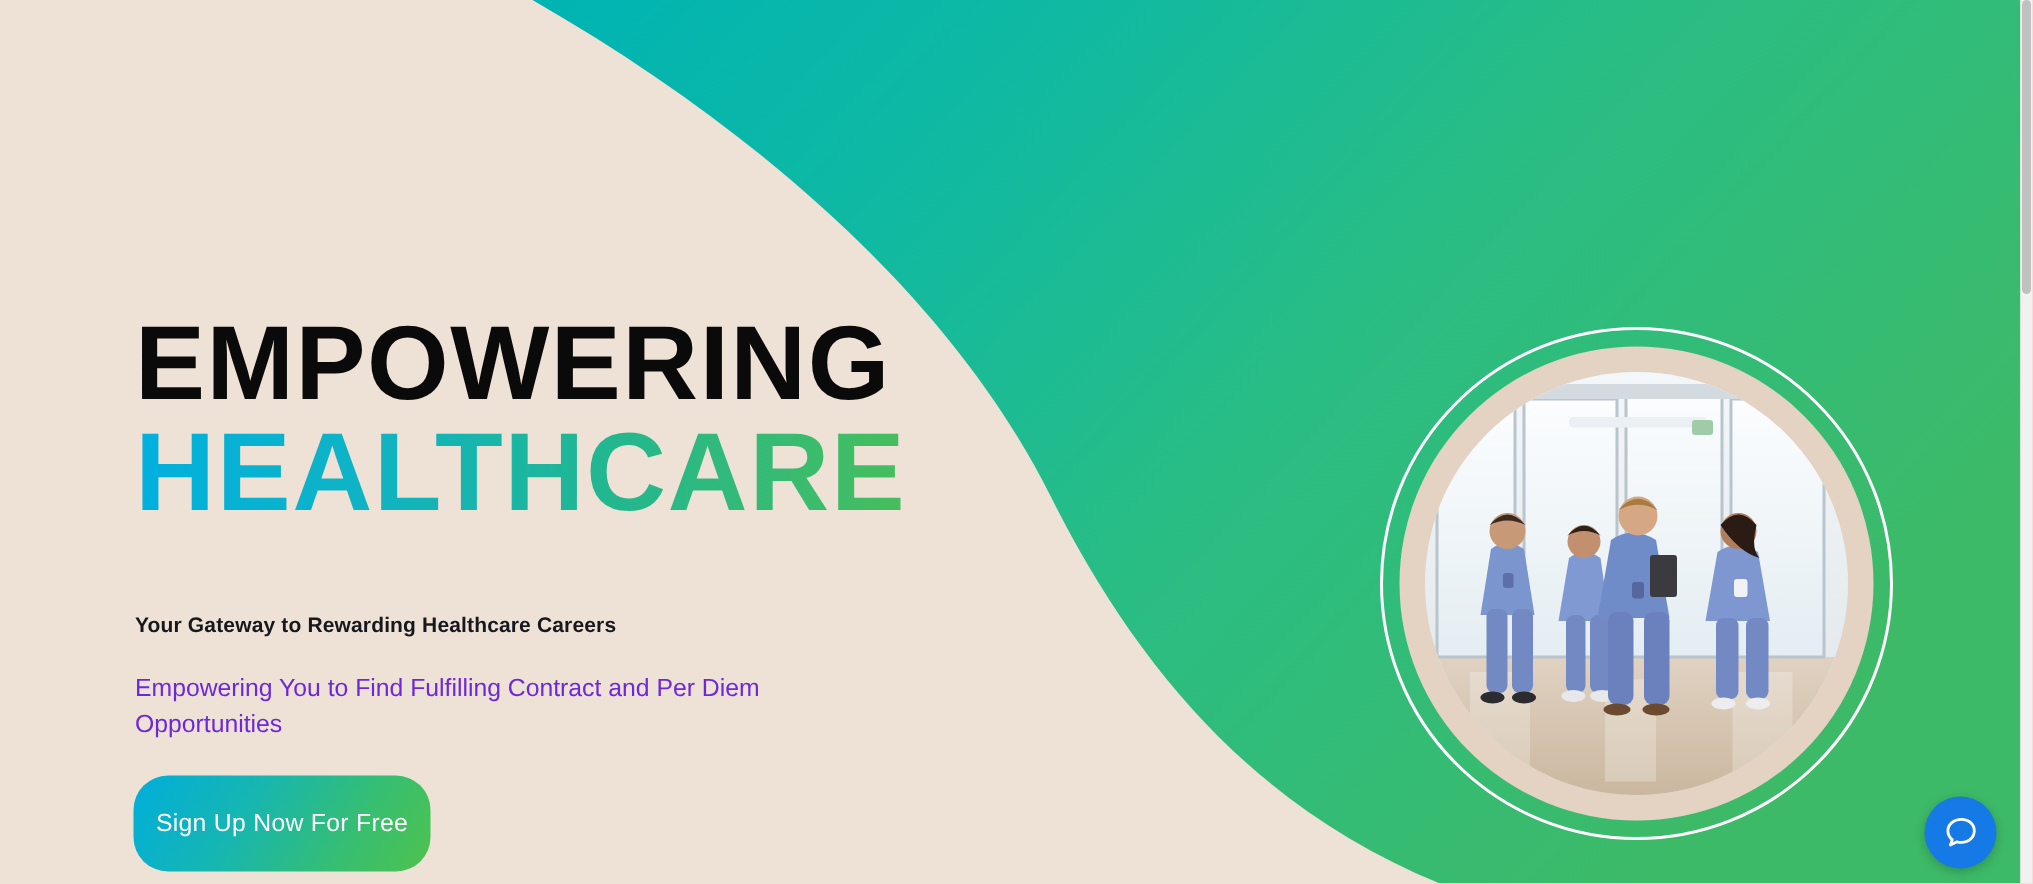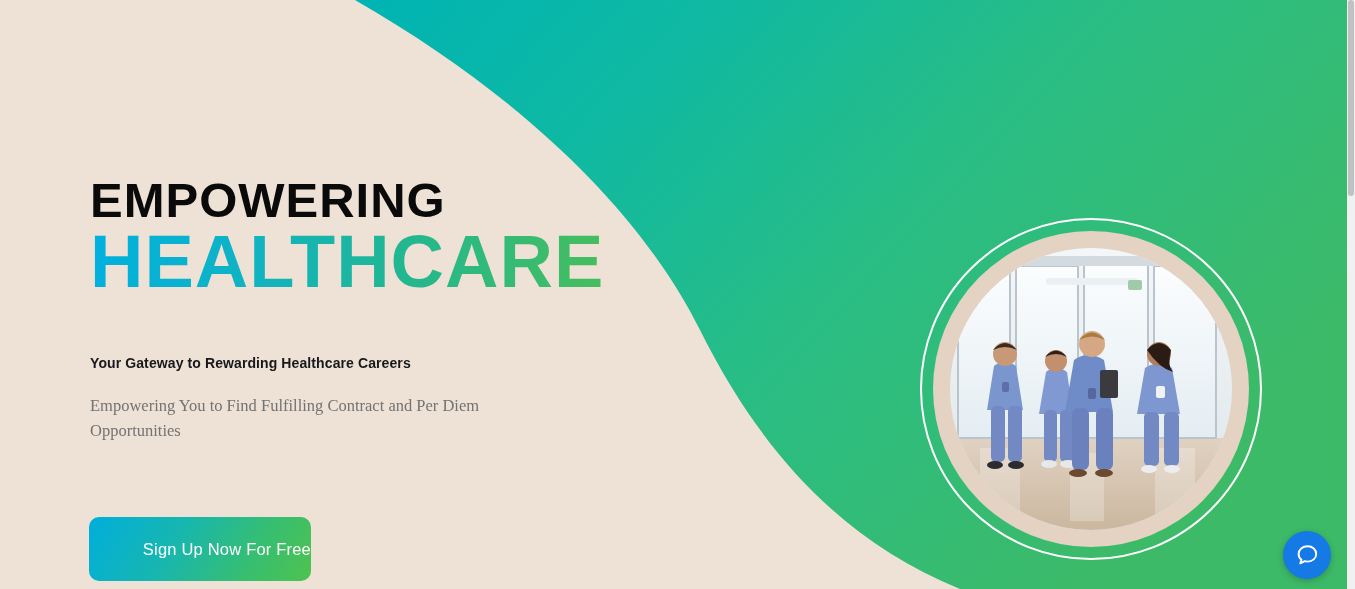--- a/index.html
+++ b/index.html
@@ -56,26 +56,27 @@
     border-radius:50%;
     overflow:hidden;
     background:#D9DEE2;
   }
   .photo-svg { display:block; width:282px; height:282px; }
 
   
   .copy { position:absolute; left:90px; top:176px; width:700px; }
 
   .headline-1 {
-    font-size:49px;
+    font-size:70px;
     font-weight:bold;
     letter-spacing:1px;
     line-height:0.98;
     color:#0A0A0A;
     white-space:nowrap;
+    margin-top:32px;
   }
   .headline-2 {
     font-size:74px;
     font-weight:bold;
     letter-spacing:1px;
     line-height:1.02;
     white-space:nowrap;
     background:linear-gradient(90deg,#00B0DE 0%,#0FB3C4 22%,#22B790 45%,#3DBC6A 66%,#55C04A 84%,#63BE2F 100%);
     -webkit-background-clip:text;
     background-clip:text;
@@ -87,39 +88,38 @@
     margin-top:56px;
     font-size:14px;
     font-weight:bold;
     color:#16181D;
     letter-spacing:0.1px;
   }
   .bodytext {
     margin-top:23px;
     font-size:16.5px;
     line-height:1.48;
-    color:#737373;
+    color:#6d28d9;
     max-width:480px;
-    font-family:Liberation Serif, serif;
   }
 
   .cta {
     position:absolute;
     left:89px;
     top:517px;
-    width:222px;
+    width:198px;
     height:64px;
     border:none;
-    border-radius:10px;
+    border-radius:23px;
     cursor:pointer;
     color:#FFFFFF;
     font-family:"Liberation Sans", sans-serif;
     font-size:16.5px;
     letter-spacing:0.2px;
-    text-align:right;
+    text-align:center;
     background:linear-gradient(120deg,#00AEDB 0%,#17B6B0 38%,#36BE72 72%,#4FC24D 100%);
   }
 
   
   .chat-btn {
     position:absolute;
     left:1283px;
     top:531px;
     width:48px;
     height:48px;

